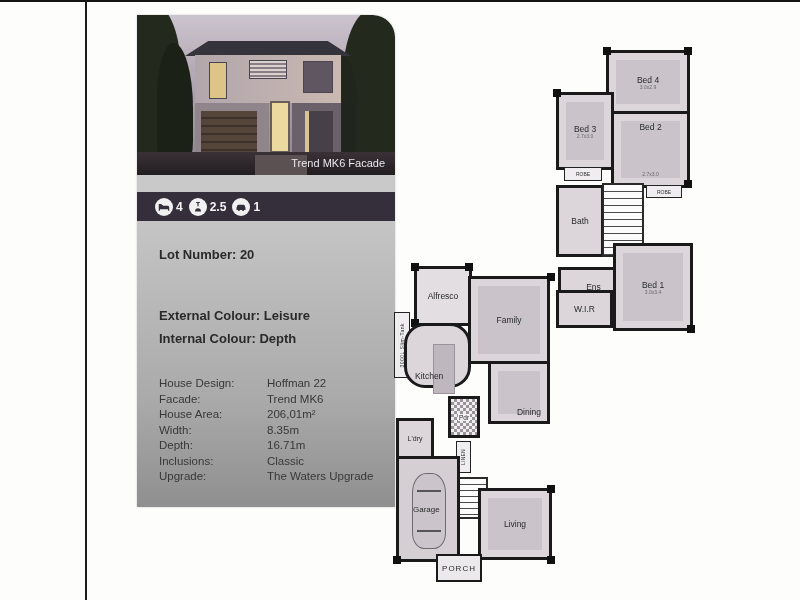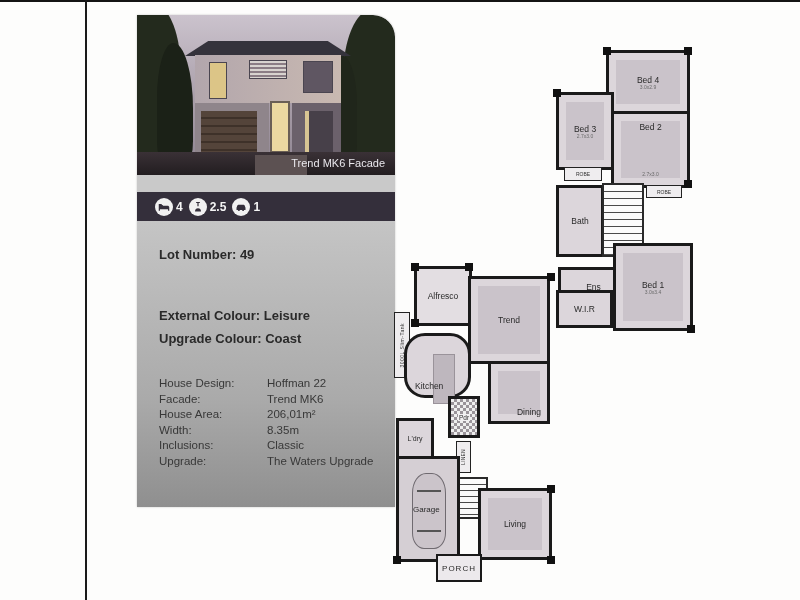--- a/index.html
+++ b/index.html
@@ -147,41 +147,45 @@
         <span class="stat-circle">
           <svg viewBox="0 0 16 16">
               <path d="M2 9l1.3-3.2c.2-.5.6-.8 1.1-.8h7.2c.5 0 .9.3 1.1.8L14 9v3h-1.8a1.4 1.4 0 0 1-2.8 0H6.6a1.4 1.4 0 0 1-2.8 0H2V9z" stroke="none"></path>
             </svg>
         </span>
         <span class="stat-num">1</span>
       </div>
     </div>
 
     <div class="card-body">
-      <div class="lot">Lot Number: 49</div>
+      <div class="lot">Lot Number: 20</div>
       <div class="colours">
         <div>External Colour: Leisure</div>
-        <div>Upgrade Colour: Coast</div>
+        <div>Internal Colour: Depth</div>
       </div>
       <div class="details">
         <div class="drow">
           <span class="dl">House Design:</span>
           <span class="dv">Hoffman 22</span>
           </div>
         <div class="drow">
           <span class="dl">Facade:</span>
           <span class="dv">Trend MK6</span>
           </div>
         <div class="drow">
           <span class="dl">House Area:</span>
           <span class="dv">206,01m²</span>
           </div>
         <div class="drow">
           <span class="dl">Width:</span>
           <span class="dv">8.35m</span>
+          </div>
+        <div class="drow">
+          <span class="dl">Depth:</span>
+          <span class="dv">16.71m</span>
           </div>
         <div class="drow">
           <span class="dl">Inclusions:</span>
           <span class="dv">Classic</span>
           </div>
         <div class="drow">
           <span class="dl">Upgrade:</span>
           <span class="dv">The Waters Upgrade</span>
           </div>
       </div>
@@ -246,28 +250,28 @@
 
     <div class="room" style="left:22px; top:10px; width:58px; height:60px; background:#e3dee2;">
       <span class="rlabel">Alfresco</span>
     </div>
     <div class="pier" style="left:19px; top:7px;"></div>
     <div class="pier" style="left:73px; top:7px;"></div>
     <div class="pier" style="left:19px; top:63px;"></div>
 
     <div class="room" style="left:76px; top:20px; width:82px; height:88px;">
       <div class="carpet"></div>
-      <span class="rlabel">Trend</span>
+      <span class="rlabel">Family</span>
     </div>
 
     <div class="closet" style="left:2px; top:56px; width:16px; height:66px;">
       <span class="vtext">3000L Slim-Tank</span>
     </div>
 
-    <div class="room" style="left:12px; top:77px; width:67px; height:65px;border-radius:21px;">
+    <div class="room" style="left:12px; top:67px; width:67px; height:65px;border-radius:21px;">
       <div class="island" style="left:26px; top:18px; width:22px; height:50px;"></div>
       <span class="rlabel" style="position:absolute; left:8px; bottom:4px;">Kitchen</span>
     </div>
 
     <div class="room" style="left:96px; top:105px; width:62px; height:63px;">
       <div class="carpet"></div>
       <span class="rlabel" style="position:absolute; right:6px; bottom:4px;">Dining</span>
     </div>
 
     <div class="room" style="left:4px; top:162px; width:38px; height:41px;">

